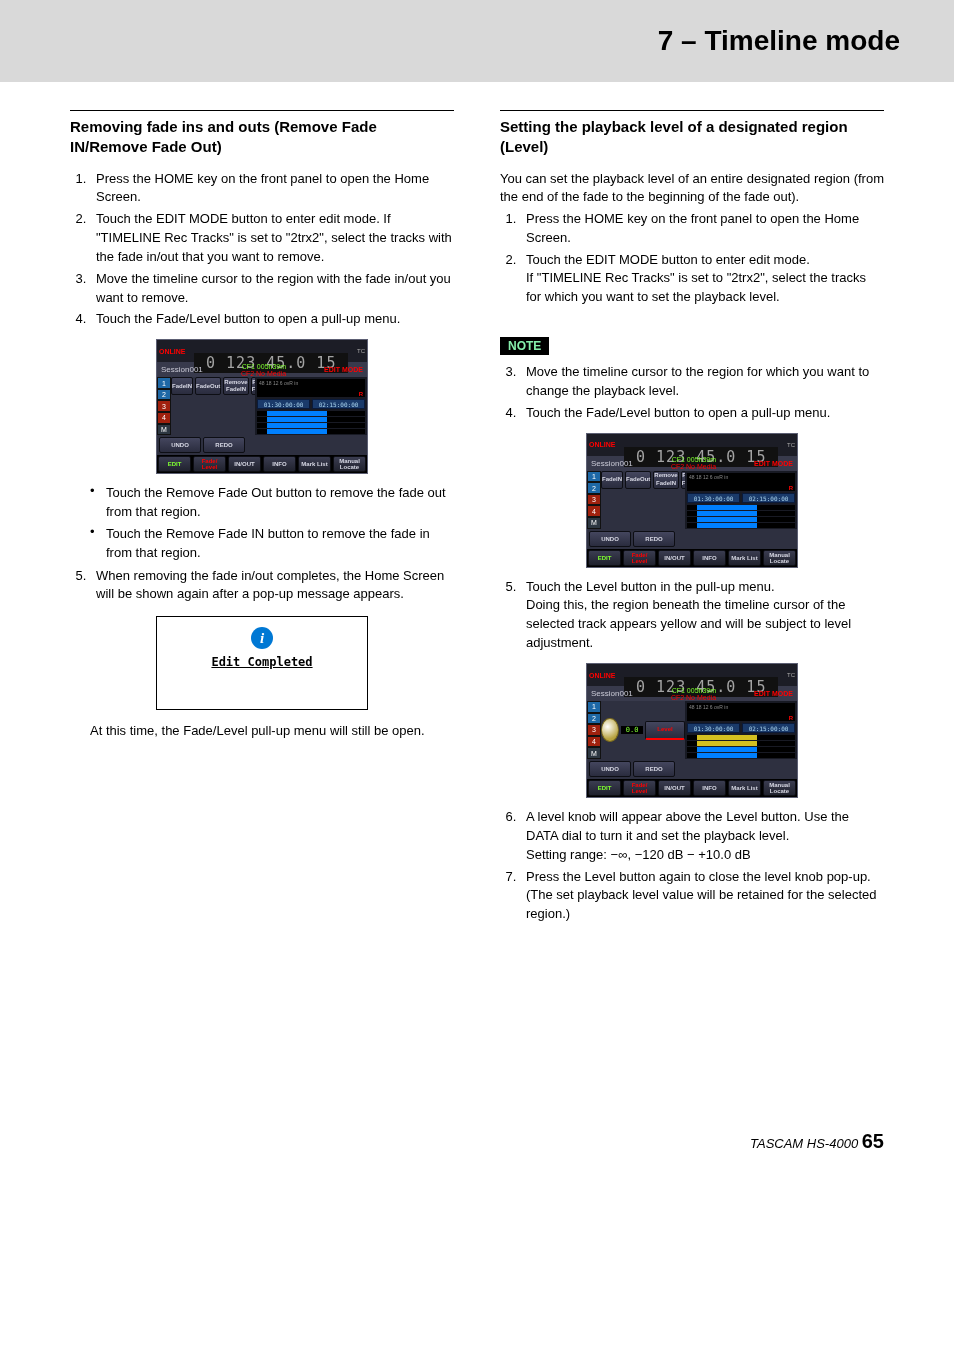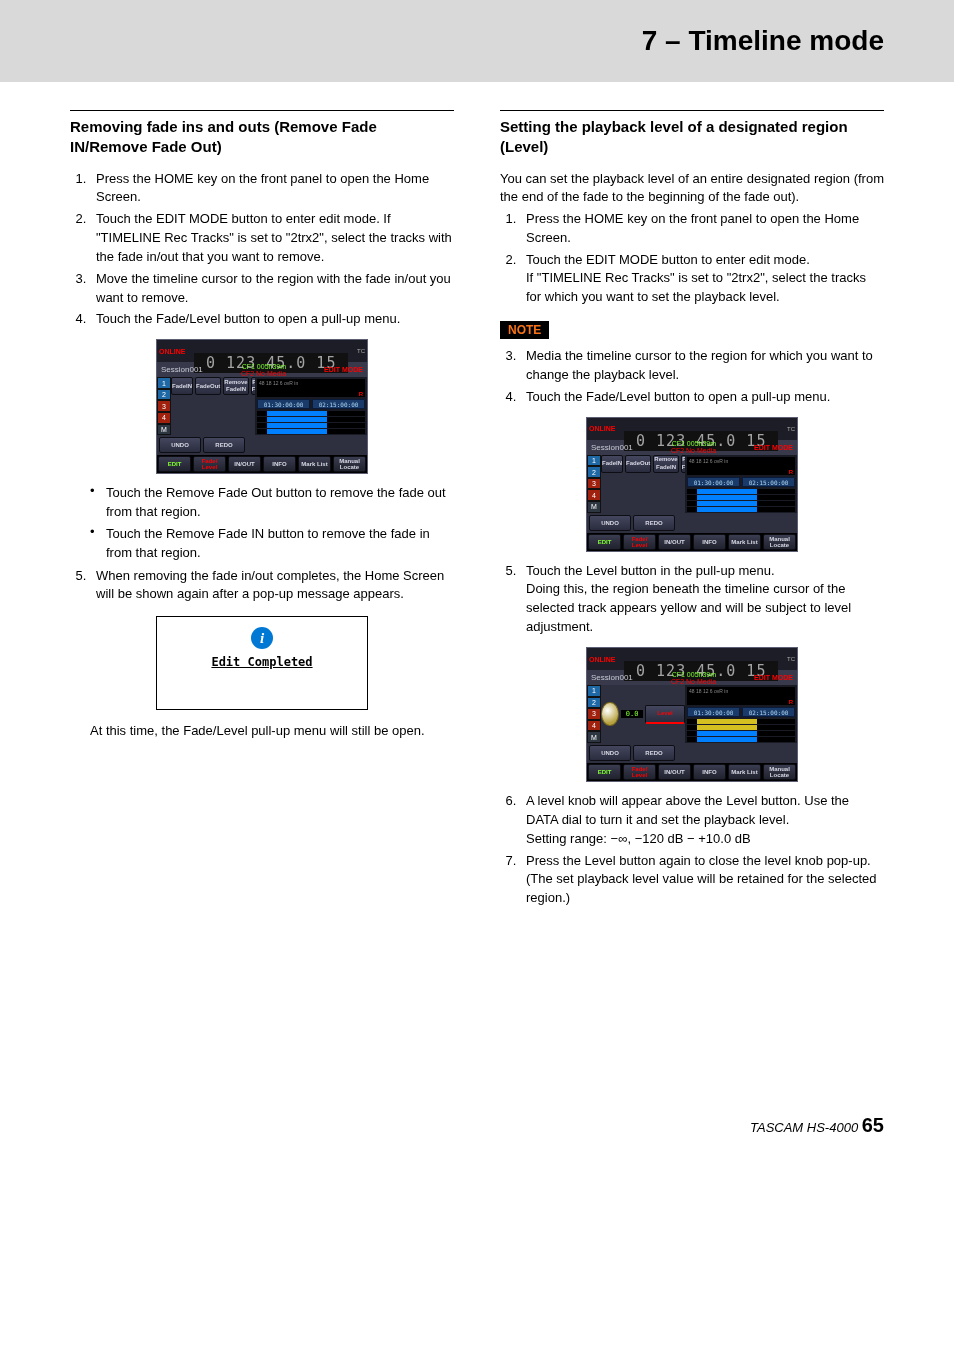--- a/index.html
+++ b/index.html
@@ -10,21 +10,21 @@
     font-size: 13px;
     color: #000;
     width: 954px;
   }
   .header-bar {
     background: #d9d9d9;
     height: 82px;
     display: flex;
     align-items: center;
     justify-content: flex-end;
-    padding-right: 70px;
+    padding-right: 54px;
   }
   .header-bar h1 {
     font-size: 28px;
     font-weight: bold;
     color: #000;
     margin: 0;
   }
   .page {
     display: flex;
     padding: 28px 70px 0 70px;
@@ -65,25 +65,25 @@
   }
   .sub-bullets li:before {
     content: "•";
     position: absolute;
     left: -4px;
     top: -2px;
   }
   .note-tag {
     display: inline-block;
     background: #000;
-    color: #f97316;
+    color: #86efac;
     font-weight: bold;
     padding: 2px 8px;
     font-size: 12px;
-    margin: 8px 0 4px 0;
+    margin: 24px 0 4px 0;
   }
   .note-text {
     font-style: italic;
     font-weight: bold;
     margin: 0 0 6px 30px;
     line-height: 1.4;
   }
   .screenshot {
     width: 210px;
     margin: 10px auto;
@@ -473,21 +473,21 @@
       <li>Press the HOME key on the front panel to open the Home Screen.</li>
       <li>
         <span>Touch the EDIT MODE button to enter edit mode.</span><br>
         <span>If "TIMELINE Rec Tracks" is set to "2trx2", select the tracks for which you want to set the playback level.</span>
       </li>
     </ol>
 
     <div class="note-tag">NOTE</div>
 
     <ol start="3">
-      <li>Media the timeline cursor to the region for which you want to change the playback level.</li>
+      <li>Move the timeline cursor to the region for which you want to change the playback level.</li>
       <li>Touch the Fade/Level button to open a pull-up menu.</li>
     </ol>
 
     
     <div class="screenshot">
       <div class="ss-top">
         <span class="ss-online">ONLINE</span>
         <span class="ss-timer">0 123 45.0 15</span>
         <span class="ss-tc">TC</span>
       </div>

